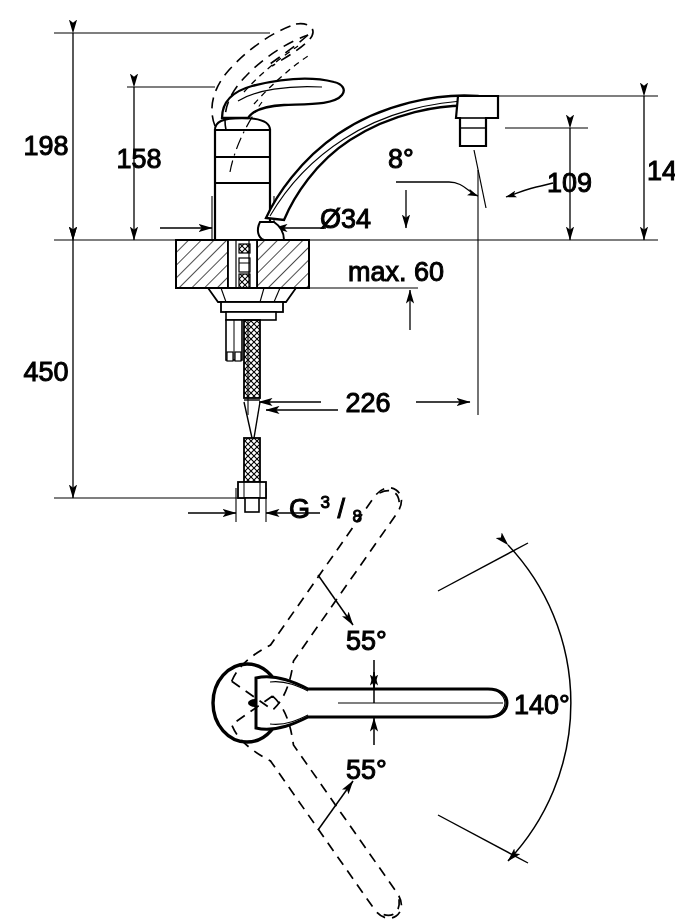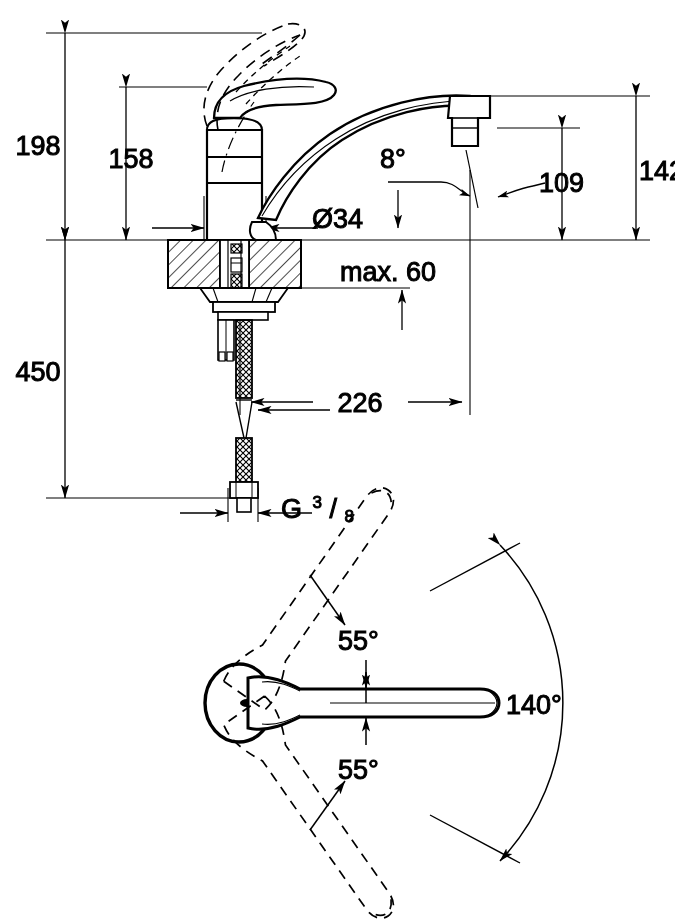--- a/index.html
+++ b/index.html
@@ -4,21 +4,21 @@
 <title>Faucet Technical Drawing</title>
 <style>
   html,body{margin:0;padding:0;background:#ffffff;}
   body{
     width:675px;height:921px;
     font-family:"Liberation Sans", sans-serif;
     color:#000;
     overflow:hidden;
     position:relative;
   }
-  #sheet{position:absolute;left:0;top:0;width:535px;height:921px;}
+  #sheet{position:absolute;left:8px;top:0;width:535px;height:921px;}
   svg{display:block;}
   .dimtext{
     font-family:"Liberation Sans", sans-serif;
     fill:#000;
     font-size:27px;
     letter-spacing:0px;
   }
   .frac-num{font-size:17px;}
   .frac-den{font-size:17px;}
 </style>

